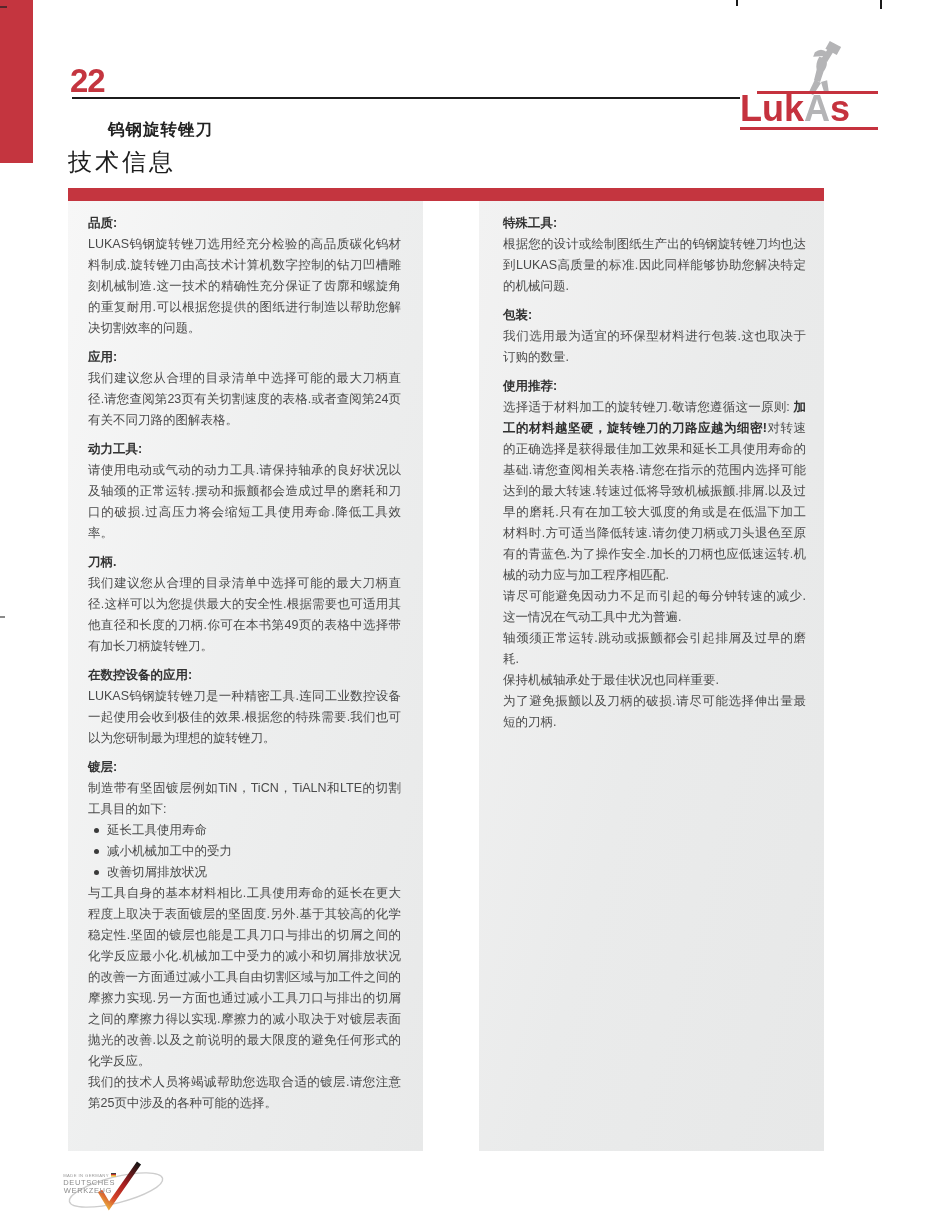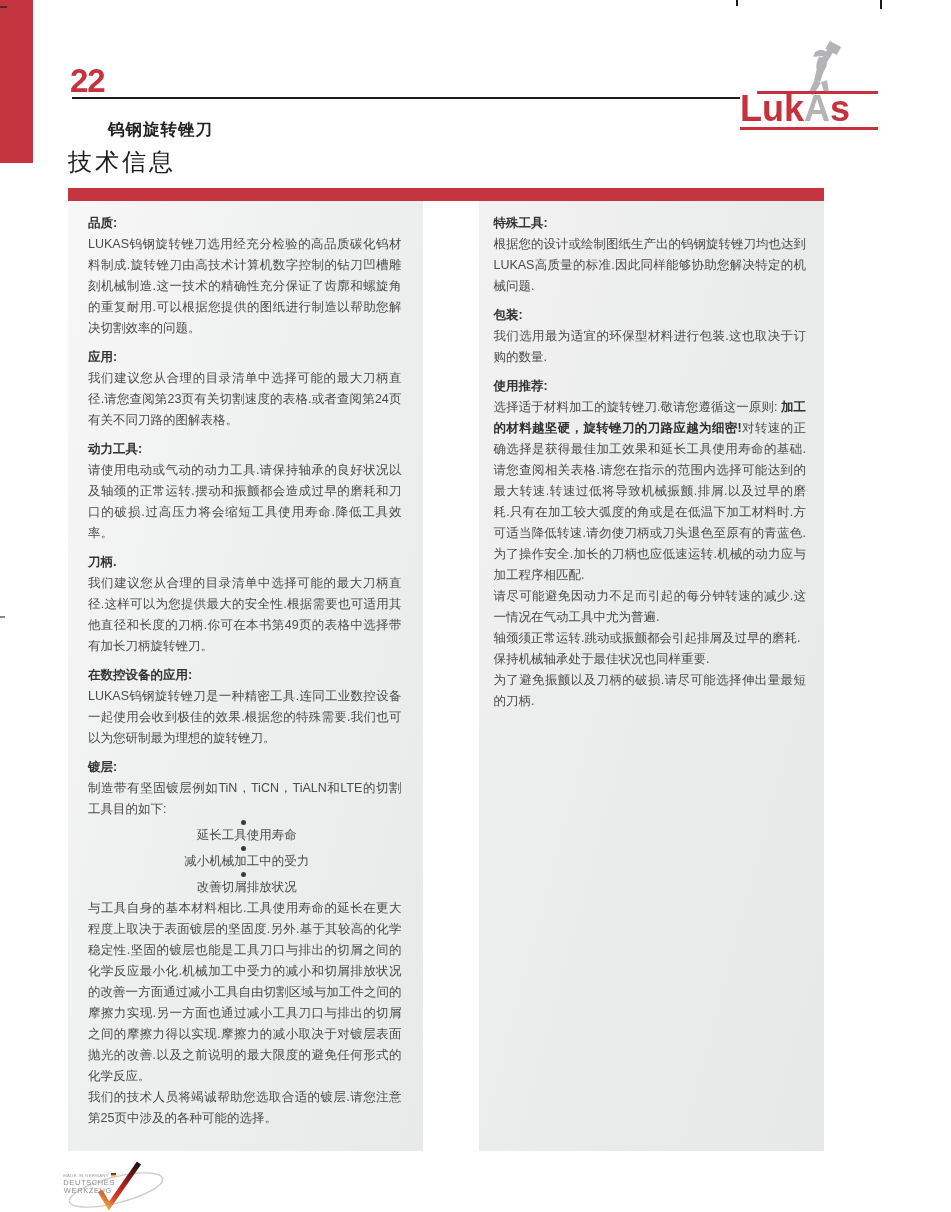--- a/index.html
+++ b/index.html
@@ -35,28 +35,28 @@
 
   
   .section-title { position:absolute; left:68px; top:146px; font-size:24px; font-weight:500; color:#1c1c1c; letter-spacing:3px; }
   .title-bar { position:absolute; left:68px; top:188px; width:756px; height:13px; background:#c4353f; }
 
   
   .columns { position:absolute; left:68px; top:201px; width:756px; height:950px; display:flex;gap:47px; }
   .col { height:950px; overflow:hidden; font-size:12.5px; line-height:21px; }
   .col-left  { width:379px; margin-right:9px; padding:12px 22px 0 20px;
                background:linear-gradient(105deg,#f7f7f7 0%,#eeefef 45%,#e8e9e9 100%); }
-  .col-right { width:368px; padding:12px 18px 0 14px;
+  .col-right { width:368px; padding:12px 18px 0 24px;
                background:linear-gradient(105deg,#f2f2f2 0%,#eaebeb 50%,#e7e8e8 100%); }
   .sec + .sec { margin-top:8px; }
   .sec h3 { font-size:12.5px; font-weight:bold; color:#333; line-height:21px; }
   .sec p { text-align:justify; color:#4a4a4a; }
   .sec p b { color:#2f2f2f; }
   .bullets { list-style:none; padding-left:4px; }
-  .bullets li { display:flex; align-items:center; line-height:21px;flex-direction:column; }
+  .bullets li { display:flex; align-items:center; line-height:21px; }
   .bullets .dot { flex:none; width:5px; height:5px; border-radius:50%; background:#3a3a3a; margin:0 8px 0 2px; }
 
   
   .footer-logo { position:absolute; left:62px; top:1160px; width:116px; height:60px; }
 </style>
 </head>
 <body>
 
 <div class="page">
 

